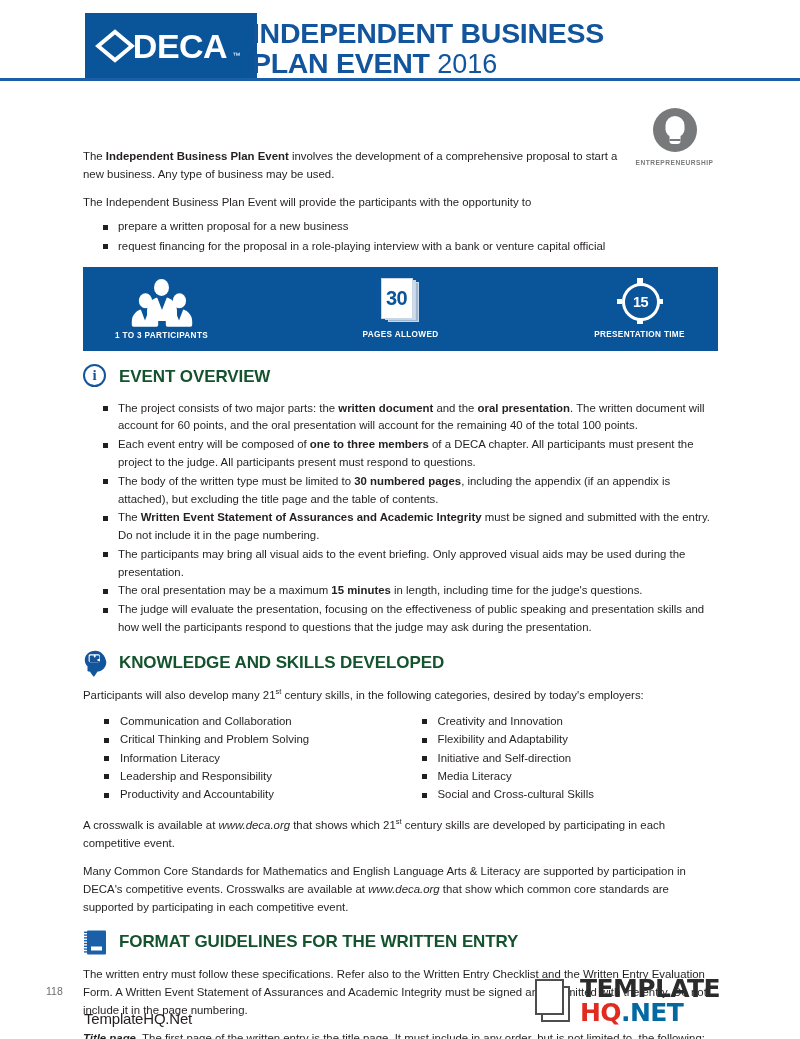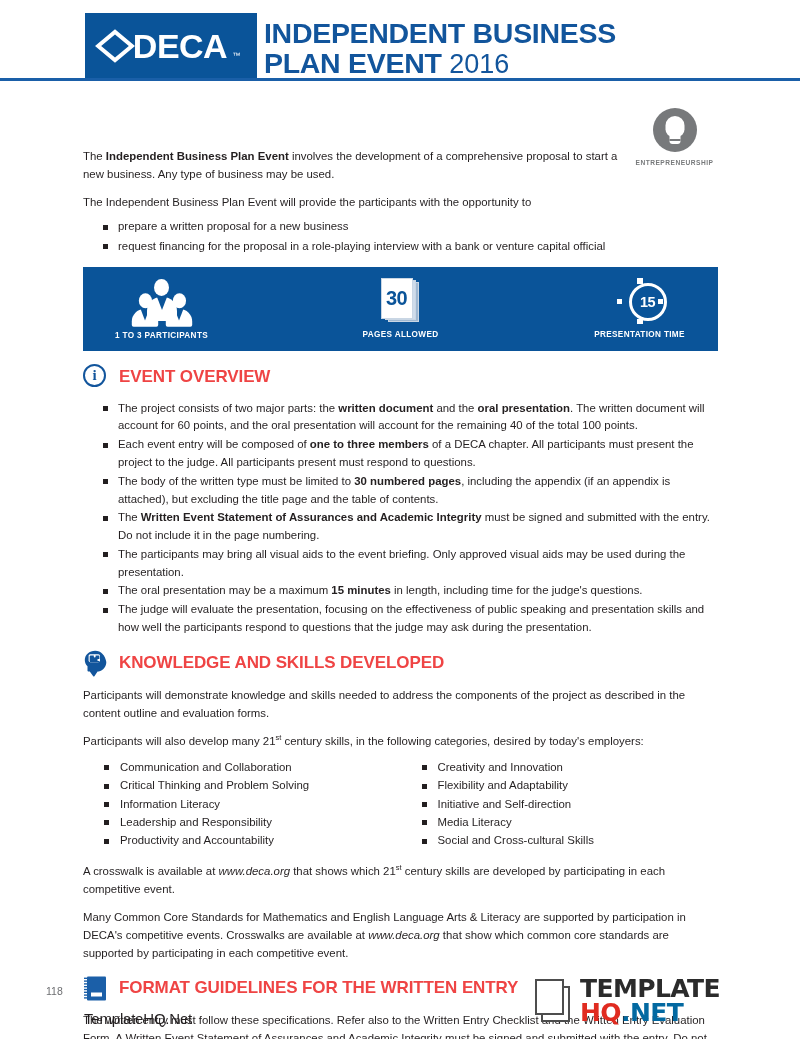--- a/index.html
+++ b/index.html
@@ -50,21 +50,21 @@
     line-height: 1;
   }
   .deca-tm {
     color: #ffffff;
     font-size: 8px;
     align-self: flex-end;
     padding-bottom: 3px;
   }
   .header-title {
     position: absolute;
-    left: 264px; top: 18px;
+    left: 252px; top: 18px;
     width: 500px;
   }
   .header-title-line {
     color: #12559c;
     font-size: 28.5px;
     font-weight: bold;
     letter-spacing: -0.3px;
     line-height: 1.07;
     white-space: nowrap;
   }
@@ -241,21 +241,21 @@
     color: #0a5499;
     font-size: 20px;
     font-weight: bold;
     letter-spacing: -0.5px;
   }
 
   
   .timer { position: relative; width: 46px; height: 46px; margin: 0 auto; }
   .timer .dial {
     position: absolute;
-    left: 12px; top: 5px;
+    left: 5px; top: 5px;
     width: 38px; height: 38px;
     border: 3px solid #ffffff;
     border-radius: 50%;
     box-sizing: border-box;
     display: flex; align-items: center; justify-content: center;
     color: #ffffff;
     font-size: 14.5px;
     font-weight: bold;
     letter-spacing: -0.5px;
     text-align: center;
@@ -268,21 +268,21 @@
 
   
   .section-head {
     display: flex;
     align-items: center;
     gap: 11px;
     margin: 13px 0 9px 0;
   }
   .section-head h2 {
     margin: 0;
-    color: #ef4444;
+    color: #14532d;
     font-size: 17px;
     font-weight: bold;
     letter-spacing: -0.1px;
   }
   .sec-icon { width: 25px; height: 27px; position: relative; flex: 0 0 auto; }
 
   
   .icon-info {
     width: 23px; height: 23px;
     border: 2.2px solid #12559c;
@@ -483,21 +483,20 @@
   <div class="section-head">
     <span class="sec-icon">
       <svg width="25" height="27" viewBox="0 0 25 27" xmlns="http://www.w3.org/2000/svg">
         <path d="M12.2 0.7C6.4 0.7 1.8 4.7 1.8 10c0 2.6 1 4.7 2.7 6.3v4.1c0 .6.5 1.1 1.1 1.1h1.2l3.4 4.7c.3.4.9.4 1.2 0l3.2-4.7h1.1c4.6-1.1 7.6-5 7.6-9.5C22.3 5.3 18 .7 12.2.7z" fill="#12559c"></path>
         <rect x="5.6" y="4.2" width="11.4" height="8" rx="1.6" fill="#ffffff"></rect>
         <path d="M7.6 5.6h3.2v1.1c0 .5.4.8.9.8s.9-.3.9-.8V5.6h2.9c.5 0 .9.4.9.9v2.6h-1.2c-.5 0-.9.4-.9.9s.4.9.9.9h1.2v.3c0 .5-.4.9-.9.9H7.6c-.5 0-.9-.4-.9-.9V6.5c0-.5.4-.9.9-.9z" fill="#12559c"></path>
       </svg>
     </span>
     <h2>KNOWLEDGE AND SKILLS DEVELOPED</h2>
   </div>
-  <p class="body-text">Participants will demonstrate knowledge and skills needed to address the components of the project as described in the content outline and evaluation forms.</p>
   <p class="body-text"><span>Participants will also develop many 21</span><sup>st</sup><span> century skills, in the following categories, desired by today's employers:</span></p>
 
   <div class="skills-cols">
     <ul class="sq" id="skills-left">
         <li>Communication and Collaboration</li>
         <li>Critical Thinking and Problem Solving</li>
         <li>Information Literacy</li>
         <li>Leadership and Responsibility</li>
         <li>Productivity and Accountability</li>
       </ul>

